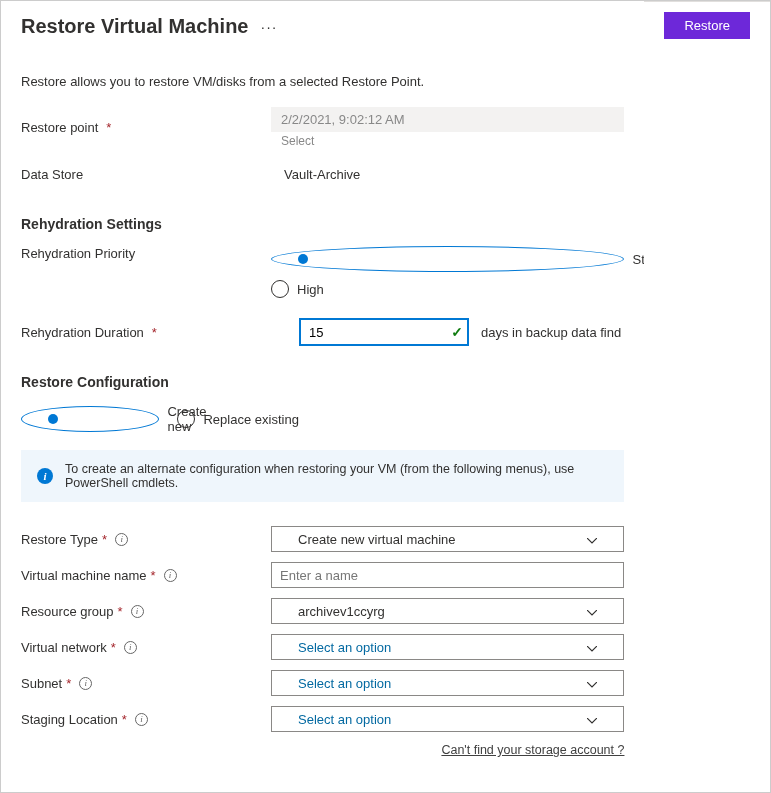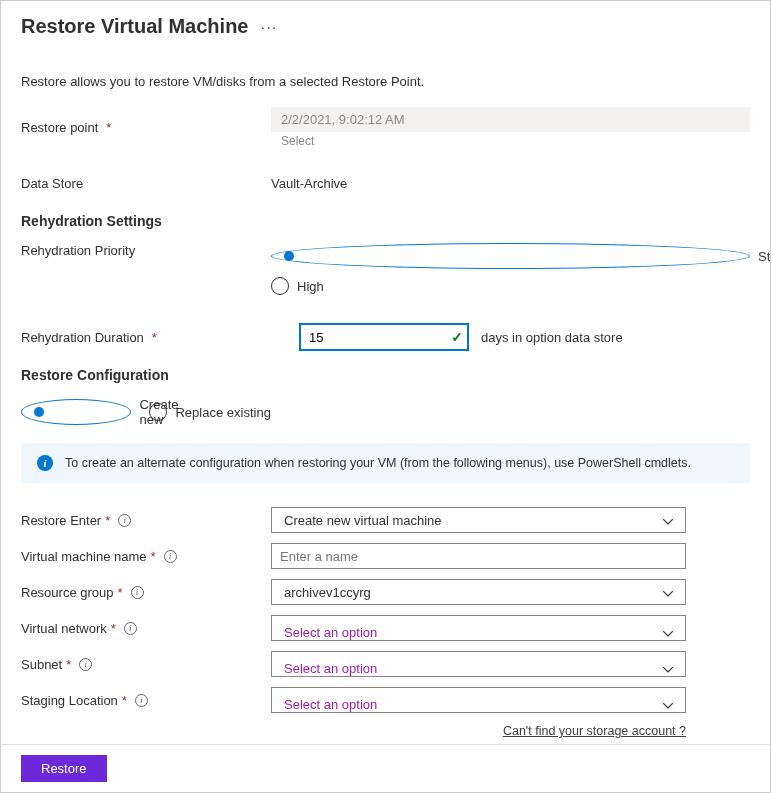--- a/index.html
+++ b/index.html
@@ -9,21 +9,21 @@
     font-size: 13px;
     color: #323130;
     background: #fff;
   }
   .panel {
     width: 771px;
     height: 793px;
     border: 1px solid #ccc;
     position: relative;
     display: flex;
-    flex-direction: column;
+    flex-direction: row;
   }
   .panel-content {
     flex: 1;
     padding: 14px 20px 0 20px;
     overflow: hidden;
   }
   .title-row {
     display: flex;
     align-items: center;
     gap: 12px;
@@ -45,21 +45,21 @@
   .value-col { flex: 1; }
   .req { color: #a4262c; margin-left: 2px; }
   .ro-field {
     width: 100%;
     background: #f3f2f1;
     padding: 5px 10px;
     font-size: 13px;
     color: #888;
   }
   .select-hint { font-size: 12px; color: #888; padding: 2px 10px 0; }
-  .section-hdr { font-weight: 600; font-size: 14px; margin-top: 16px; margin-bottom: 14px; }
+  .section-hdr { font-weight: 600; font-size: 14px; margin-top: 28px; margin-bottom: 14px; }
   .radio-stack { display:flex; flex-direction:column; gap:8px; }
   .radio-row { display:flex; gap:18px; align-items:center; }
   .radio-opt { display:flex; align-items:center; gap:8px; cursor:pointer; font-size:13px; }
   .radio {
     width:18px; height:18px; border:1px solid #323130; border-radius:50%;
     display:inline-flex; align-items:center; justify-content:center; flex:none;
   }
   .radio.sel { border-color:#0078d4; }
   .radio.sel::after {
     content:""; width:10px; height:10px; background:#0078d4; border-radius:50%;
@@ -90,23 +90,23 @@
   .flabel { width:250px; font-size:13px; display:flex; align-items:center; gap:2px; }
   .icircle {
     width:13px; height:13px; border:1px solid #666; border-radius:50%;
     display:inline-flex; align-items:center; justify-content:center;
     font-size:9px; color:#666; margin-left:6px; font-style: italic; font-family: Georgia, serif;
   }
   .fcontrol { flex:1; max-width:415px; }
   .sel {
     width:100%; height:26px; border:1px solid #8a8886; background:#fff;
     display:flex; align-items:center; justify-content:space-between;
-    padding:0 12px; font-size:13px; cursor:pointer;
-  }
-  .sel.placeholder { color:#a21caf;align-items:flex-end; }
+    padding:0 26px; font-size:13px; cursor:pointer;
+  }
+  .sel.placeholder { color:#0369a1; }
   .chev { color:#323130; }
   .txt {
     width:100%; height:26px; border:1px solid #8a8886; padding:0 8px;
     font-size:13px; outline:none;
   }
   .txt::placeholder { color:#777; }
   .link-row { text-align:right; margin-top:4px; max-width:665px; }
   .link { color:#404040; font-size:12.5px; text-decoration:underline; cursor:pointer; }
   .footer {
     border-top:1px solid #e1dfdd; padding:10px 20px; background:#fff;
@@ -132,21 +132,21 @@
       <div class="label-col">
         <span>Restore point</span>
         <span class="req">*</span>
       </div>
       <div class="value-col">
         <div class="ro-field">2/2/2021, 9:02:12 AM</div>
         <div class="select-hint">Select</div>
       </div>
     </div>
 
-    <div class="row" style="margin-top:21px;">
+    <div class="row" style="margin-top:12px;gap:13px;">
       <div class="label-col">
         <span>Data Store</span>
       </div>
       <div class="value-col">
         <span>Vault-Archive</span>
       </div>
     </div>
 
     <div class="section-hdr">Rehydration Settings</div>
 
@@ -161,32 +161,32 @@
             <span>Standard</span>
           </div>
           <div class="radio-opt">
             <span class="radio"></span>
             <span>High</span>
           </div>
         </div>
       </div>
     </div>
 
-    <div class="row" style="margin-top:28px;">
+    <div class="row" style="margin-top:20px;">
       <div class="label-col">
         <span>Rehydration Duration</span>
         <span class="req">*</span>
       </div>
       <div class="value-col">
         <div class="dur-wrap">
           <div class="dur-input-wrap">
             <input class="dur-input" type="text" value="15" style="">
             <span class="check-ic">✓</span>
           </div>
-          <span class="dur-suffix">days in option data store</span>
+          <span class="dur-suffix">days in backup data find</span>
         </div>
       </div>
     </div>
 
     <div class="section-hdr">Restore Configuration</div>
 
     <div class="radio-row" style="margin-bottom:8px;">
       <div class="radio-opt">
         <span class="radio sel"></span>
         <span>Create new</span>
@@ -197,21 +197,21 @@
       </div>
     </div>
 
     <div class="info-box">
       <span class="info-ic">i</span>
       <span>To create an alternate configuration when restoring your VM (from the following menus), use PowerShell cmdlets.</span>
     </div>
 
     <div class="frow">
       <div class="flabel">
-        <span>Restore Enter</span>
+        <span>Restore Type</span>
         <span class="req">*</span>
         <span class="icircle">i</span>
       </div>
       <div class="fcontrol">
         <div class="sel">
           <span>Create new virtual machine</span>
           <span class="chev"><svg width="10" height="6" viewBox="0 0 10 6">
                 <path d="M0 0 L5 5 L10 0" stroke="#323130" stroke-width="1.2" fill="none"></path>
               </svg></span>
         </div>

